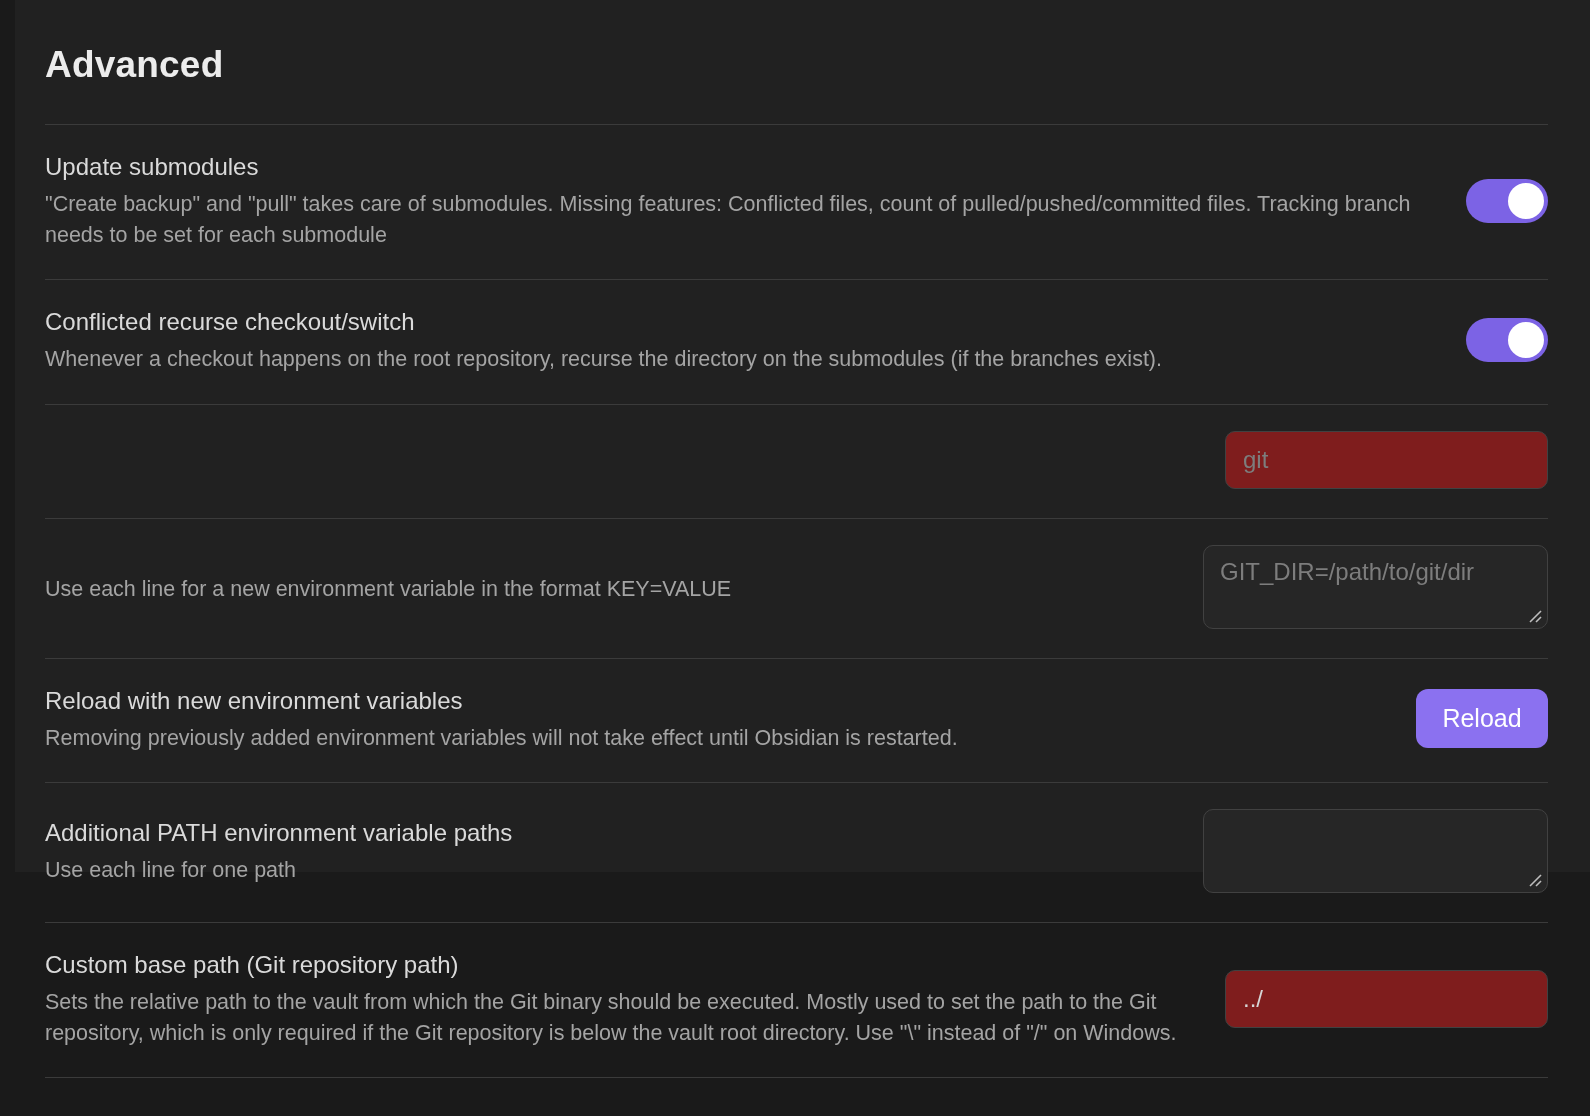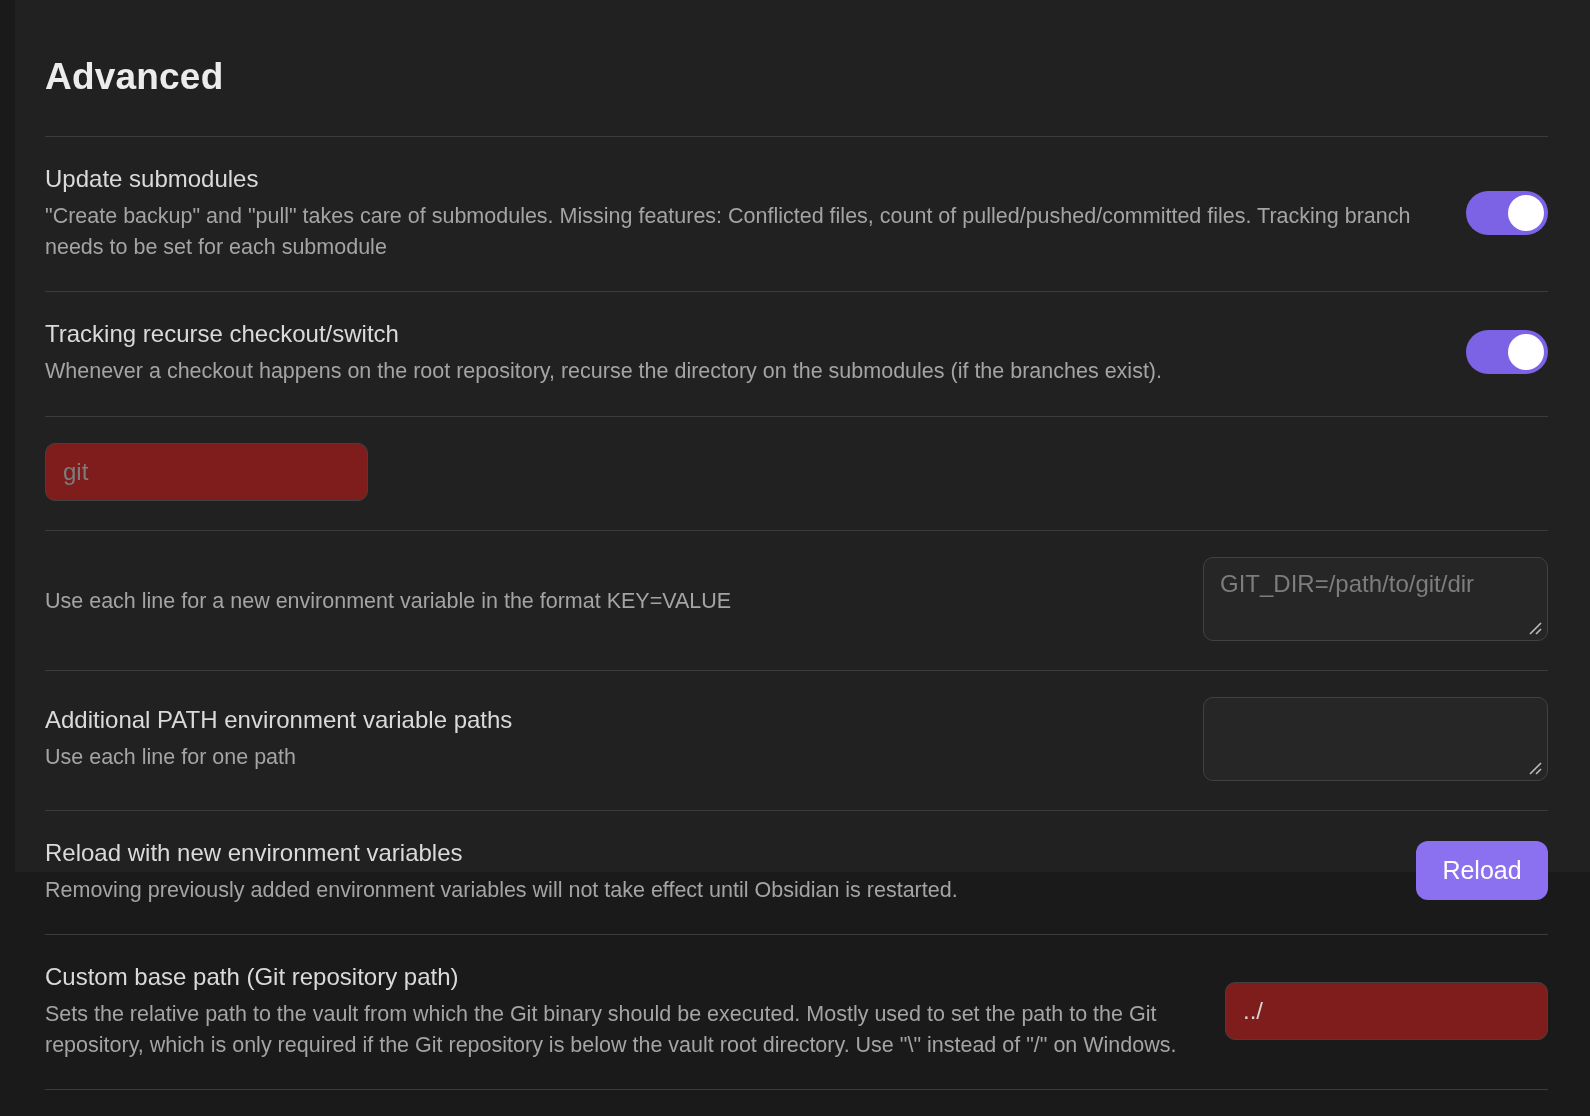--- a/index.html
+++ b/index.html
@@ -7,36 +7,37 @@
     width: 1590px; height: 1116px;
     background: #1a1a1a;
     font-family: "Liberation Sans", "DejaVu Sans", sans-serif;
     overflow: hidden;
   }
   .panel {
     margin-left: 15px;
     width: 1575px;
     height: 872px;
     background: #212121;
-    padding: 12px 42px 0 30px;
+    padding: 0 42px 0 30px;
   }
   .page-heading {
     color: #ececec;
     font-size: 37px;
     font-weight: 700;
     letter-spacing: 0.2px;
     padding-top: 44px;
     margin-bottom: 38px;
   }
   .setting-item {
     border-top: 1px solid #3b3b3b;
     padding: 26px 0 29px 0;
     display: flex;
     align-items: center;
     gap: 32px;
+    justify-content: flex-end;
   }
   .bottom-divider {
     border-top: 1px solid #3b3b3b;
     height: 0;
   }
   .setting-info { flex: 1 1 auto; min-width: 0; }
   .setting-name {
     color: #dadada;
     font-size: 24px;
     font-weight: 400;
@@ -136,21 +137,21 @@
       <div class="setting-name">Update submodules</div>
       <div class="setting-desc">"Create backup" and "pull" takes care of submodules. Missing features: Conflicted files, count of pulled/pushed/committed files. Tracking branch needs to be set for each submodule</div>
     </div>
     <div class="toggle" role="switch" aria-checked="true">
       <div class="knob"></div>
     </div>
   </div>
 
   <div class="setting-item">
     <div class="setting-info">
-      <div class="setting-name">Tracking recurse checkout/switch</div>
+      <div class="setting-name">Conflicted recurse checkout/switch</div>
       <div class="setting-desc">Whenever a checkout happens on the root repository, recurse the directory on the submodules (if the branches exist).</div>
     </div>
     <div class="toggle" role="switch" aria-checked="true">
       <div class="knob"></div>
     </div>
   </div>
 
   <div class="setting-item">
     <input type="text" class="text-input" placeholder="git" style="">
   </div>
@@ -163,42 +164,42 @@
       <textarea placeholder="GIT_DIR=/path/to/git/dir" style=""></textarea>
       <svg class="resize-handle" viewBox="0 0 16 16">
         <line x1="4" y1="15" x2="15" y2="4" stroke="#bdbdbd" stroke-width="1.6"></line>
         <line x1="10" y1="15" x2="15" y2="10" stroke="#bdbdbd" stroke-width="1.6"></line>
       </svg>
     </div>
   </div>
 
   <div class="setting-item">
     <div class="setting-info">
+      <div class="setting-name">Reload with new environment variables</div>
+      <div class="setting-desc">Removing previously added environment variables will not take effect until Obsidian is restarted.</div>
+    </div>
+    <button class="accent-button">Reload</button>
+  </div>
+
+  <div class="setting-item">
+    <div class="setting-info">
       <div class="setting-name">Additional PATH environment variable paths</div>
       <div class="setting-desc">Use each line for one path</div>
     </div>
     <div class="textarea-wrap">
       <textarea placeholder="" style=""></textarea>
       <svg class="resize-handle" viewBox="0 0 16 16">
         <line x1="4" y1="15" x2="15" y2="4" stroke="#bdbdbd" stroke-width="1.6"></line>
         <line x1="10" y1="15" x2="15" y2="10" stroke="#bdbdbd" stroke-width="1.6"></line>
       </svg>
     </div>
   </div>
 
   <div class="setting-item">
     <div class="setting-info">
-      <div class="setting-name">Reload with new environment variables</div>
-      <div class="setting-desc">Removing previously added environment variables will not take effect until Obsidian is restarted.</div>
-    </div>
-    <button class="accent-button">Reload</button>
-  </div>
-
-  <div class="setting-item">
-    <div class="setting-info">
       <div class="setting-name">Custom base path (Git repository path)</div>
       <div class="setting-desc">Sets the relative path to the vault from which the Git binary should be executed. Mostly used to set the path to the Git repository, which is only required if the Git repository is below the vault root directory. Use "\" instead of "/" on Windows.</div>
     </div>
     <input type="text" class="text-input" value="../" style="">
   </div>
 
   <div class="bottom-divider"></div>
 
 </div>
 

